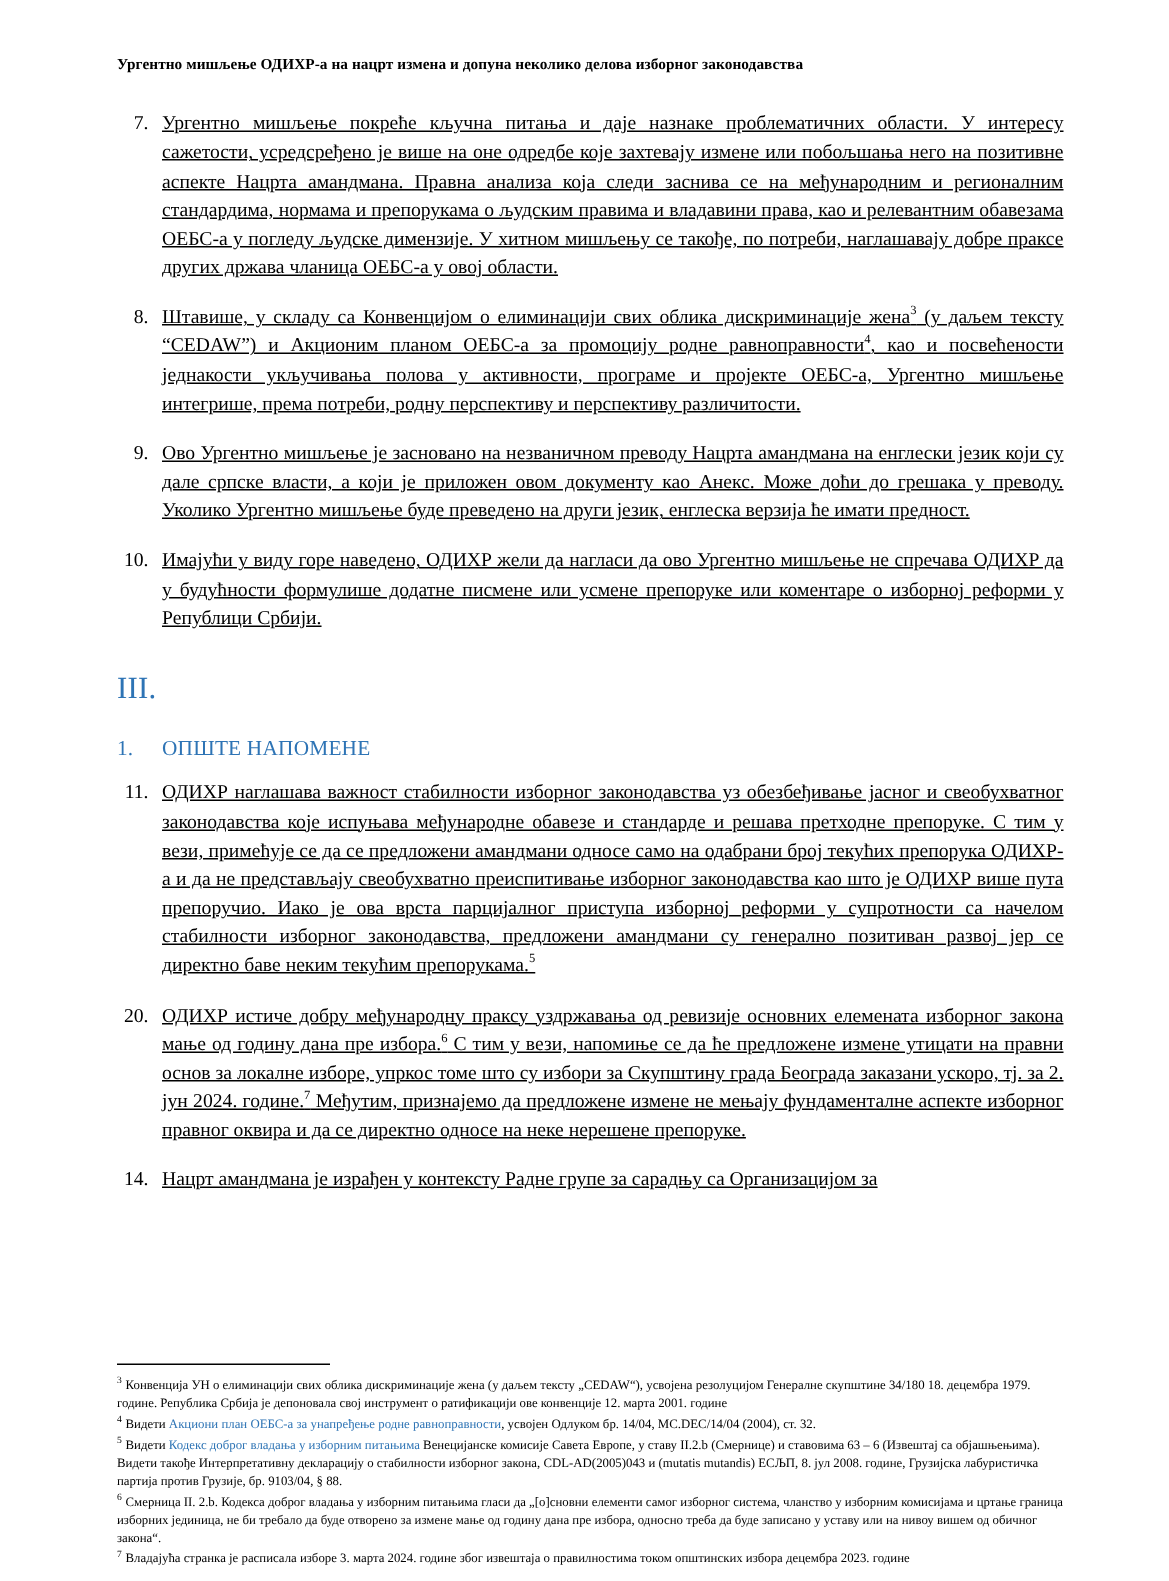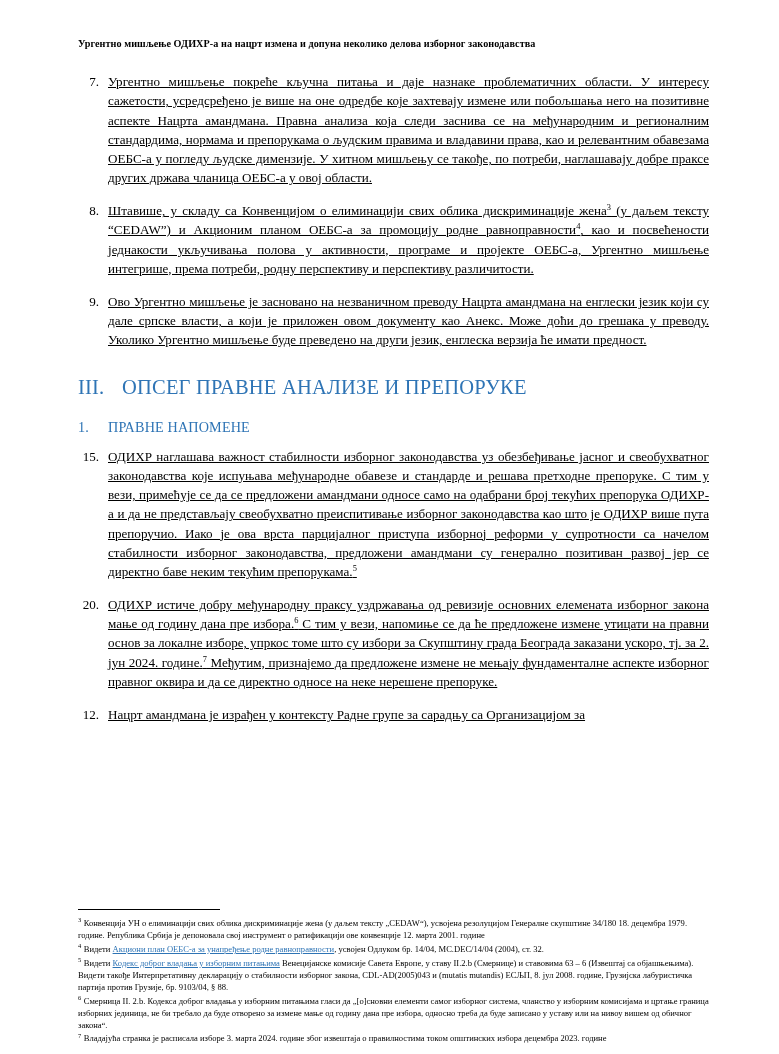--- a/index.html
+++ b/index.html
@@ -66,20 +66,21 @@
   h1.sec {
     color: #2E74B5;
     font-weight: normal;
     font-size: 20.5px;
     margin: 26px 0 4px 0;
     padding: 0;
     display: flex;
     align-items: baseline;
     line-height: 1.25;
     letter-spacing: 0.2px;
+    gap: 40px;
   }
   h1.sec .rn {
     width: 44px;
     flex: 0 0 auto;
     display: inline-block;
   }
   h2.sub {
     color: #2E74B5;
     font-weight: normal;
     font-size: 14.2px;
@@ -115,21 +116,20 @@
     color: #000;
   }
   .fn-item sup {
     font-size: 6.4px;
     vertical-align: super;
     line-height: 0;
     margin-right: 2.5px;
   }
   .fn-link {
     color: #2E74B5;
-    text-decoration: underline;
     margin-top: 24px;
   }
   .italic { }
 </style>
 </head>
 <body>
 
 <div class="page">
 
   <div class="doc-header">Ургентно мишљење ОДИХР-а на нацрт измена и допуна неколико делова изборног законодавства</div>
@@ -144,47 +144,50 @@
     <div class="para">
       <span class="num">8.</span>
       <span class="txt">Штавише, у складу са Конвенцијом о елиминацији свих облика дискриминације жена<sup class="fn">3</sup> (у даљем тексту “CEDAW”) и Акционим планом ОЕБС-а за промоцију родне равноправности<sup class="fn">4</sup>, као и посвећености једнакости укључивања полова у активности, програме и пројекте ОЕБС-а, Ургентно мишљење интегрише, према потреби, родну перспективу и перспективу различитости.</span>
     </div>
 
     <div class="para">
       <span class="num">9.</span>
       <span class="txt">Ово Ургентно мишљење је засновано на незваничном преводу Нацрта амандмана на енглески језик који су дале српске власти, а који је приложен овом документу као Анекс. Може доћи до грешака у преводу. Уколико Ургентно мишљење буде преведено на други језик, енглеска верзија ће имати предност.</span>
     </div>
 
+    <div class="para">
+      <span class="num">10.</span>
+      <span class="txt">Имајући у виду горе наведено, ОДИХР жели да нагласи да ово Ургентно мишљење не спречава ОДИХР да у будућности формулише додатне писмене или усмене препоруке или коментаре о изборној реформи у Републици Србији.</span>
+    </div>
 
   </div>
 
   <h1 class="sec">
     <span class="rn">III.</span>
-    <span>ОПСЕГ ПРАВНЕ АНАЛИЗЕ И ПРЕПОРУКЕ</span>
   </h1>
 
   <h2 class="sub">
     <span class="rn">1.</span>
-    <span>ПРАВНЕ НАПОМЕНЕ</span>
+    <span>ОПШТЕ НАПОМЕНЕ</span>
   </h2>
 
   <div class="body-list">
 
     <div class="para">
-      <span class="num">15.</span>
+      <span class="num">11.</span>
       <span class="txt">ОДИХР наглашава важност стабилности изборног законодавства уз обезбеђивање јасног и свеобухватног законодавства које испуњава међународне обавезе и стандарде и решава претходне препоруке. С тим у вези, примећује се да се предложени амандмани односе само на одабрани број текућих препорука ОДИХР-а и да не представљају свеобухватно преиспитивање изборног законодавства као што је ОДИХР више пута препоручио. Иако је ова врста парцијалног приступа изборној реформи у супротности са начелом стабилности изборног законодавства, предложени амандмани су генерално позитиван развој јер се директно баве неким текућим препорукама.<sup class="fn">5</sup></span>
     </div>
 
     <div class="para">
       <span class="num">20.</span>
       <span class="txt">ОДИХР истиче добру међународну праксу уздржавања од ревизије основних елемената изборног закона мање од годину дана пре избора.<sup class="fn">6</sup> С тим у вези, напомиње се да ће предложене измене утицати на правни основ за локалне изборе, упркос томе што су избори за Скупштину града Београда заказани ускоро, тј. за 2. јун 2024. године.<sup class="fn">7</sup> Међутим, признајемо да предложене измене не мењају фундаменталне аспекте изборног правног оквира и да се директно односе на неке нерешене препоруке.</span>
     </div>
 
     <div class="para">
-      <span class="num">12.</span>
+      <span class="num">14.</span>
       <span class="txt">Нацрт амандмана је израђен у контексту Радне групе за сарадњу са Организацијом за</span>
     </div>
 
   </div>
 
   <div class="footnotes">
     <div class="fn-sep"></div>
     <div class="fn-list">
         <div class="fn-item"><sup>3</sup>Конвенција УН о елиминацији свих облика дискриминације жена (у даљем тексту „CEDAW“), усвојена резолуцијом Генералне скупштине 34/180 18. децембра 1979. године. Република Србија је депоновала свој инструмент о ратификацији ове конвенције 12. марта 2001. године</div>
         <div class="fn-item"><sup>4</sup>Видети <span class="fn-link">Акциони план ОЕБС-а за унапређење родне равноправности</span>, усвојен Одлуком бр. 14/04, MC.DEC/14/04 (2004), ст.  32.</div>

